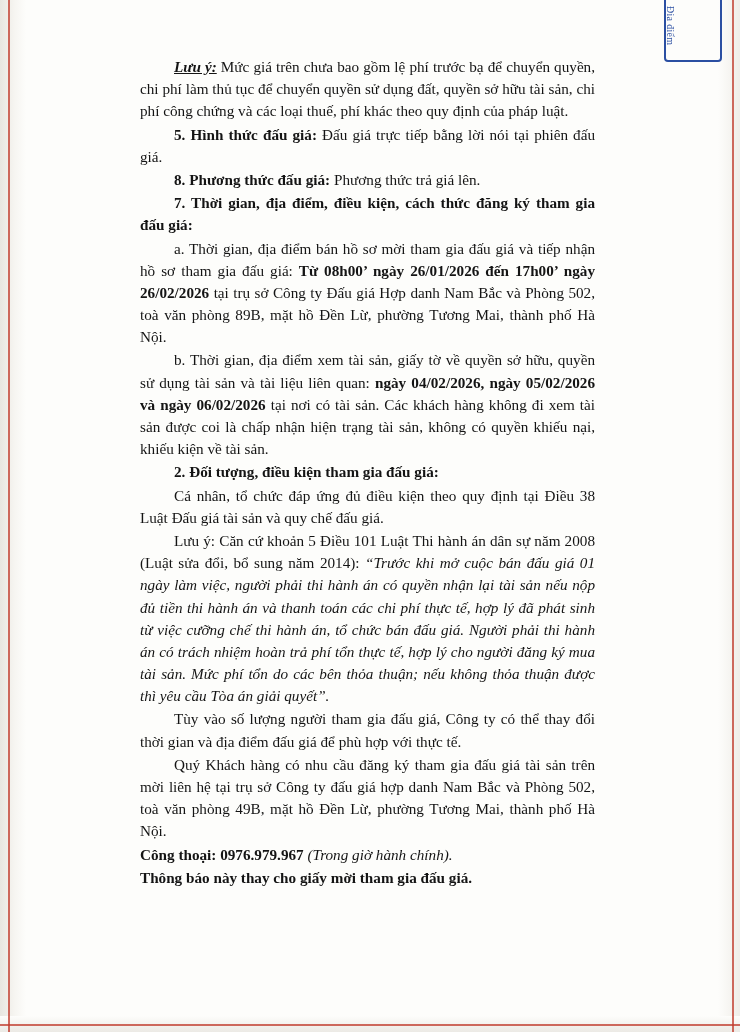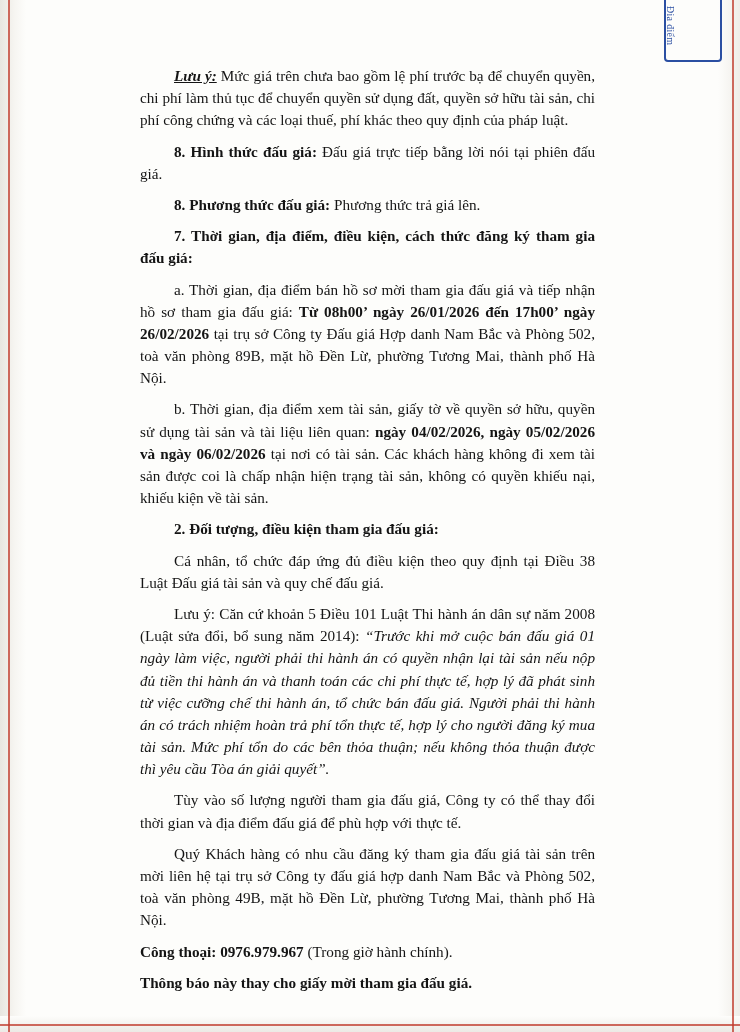--- a/index.html
+++ b/index.html
@@ -75,21 +75,21 @@
     position: absolute;
     left: 140px;
     top: 56px;
     width: 455px;
     font-size: 15.2px;
     line-height: 1.46;
     text-align: justify;
     color: #141414;
   }
   p {
-    margin: 9px 0 1px 0;
+    margin: 0 0 1px 0;
     text-indent: 34px;
   }
   p.noindent { text-indent: 0; }
 </style>
 </head>
 <body>
 
 <div class="page">
   <div class="edge-left"></div>
   <div class="edge-right"></div>
@@ -98,26 +98,26 @@
   <div class="red-rule left"></div>
   <div class="red-rule right"></div>
   <div class="red-rule bottom"></div>
 
   <div class="stamp">
     <div class="stamp-text">Địa điểm</div>
   </div>
 
   <div class="content" id="document-body">
       <p><span style="font-weight: bold; font-style: italic; text-decoration: underline;">Lưu ý:</span><span> Mức giá trên chưa bao gồm lệ phí trước bạ để chuyển quyền, chi phí làm thủ tục để chuyển quyền sử dụng đất, quyền sở hữu tài sản, chi phí công chứng và các loại thuế, phí khác theo quy định của pháp luật.</span></p>
-      <p><span style="font-weight: bold;">8. Hình thức đấu giá:</span><span> Đấu giá trực tiếp bằng lời nói tại phiên đấu giá.</span></p>
+      <p><span style="font-weight: bold;">5. Hình thức đấu giá:</span><span> Đấu giá trực tiếp bằng lời nói tại phiên đấu giá.</span></p>
       <p><span style="font-weight: bold;">8. Phương thức đấu giá:</span><span> Phương thức trả giá lên.</span></p>
       <p><span style="font-weight: bold;">7. Thời gian, địa điểm, điều kiện, cách thức đăng ký tham gia đấu giá:</span></p>
       <p><span>a. Thời gian, địa điểm bán hồ sơ mời tham gia đấu giá và tiếp nhận hồ sơ tham gia đấu giá: </span><span style="font-weight: bold;">Từ 08h00’ ngày 26/01/2026 đến 17h00’ ngày 26/02/2026</span><span> tại trụ sở Công ty Đấu giá Hợp danh Nam Bắc và Phòng 502, toà văn phòng 89B, mặt hồ Đền Lừ, phường Tương Mai, thành phố Hà Nội.</span></p>
       <p><span>b. Thời gian, địa điểm xem tài sản, giấy tờ về quyền sở hữu, quyền sử dụng tài sản và tài liệu liên quan: </span><span style="font-weight: bold;">ngày 04/02/2026, ngày 05/02/2026 và ngày 06/02/2026</span><span> tại nơi có tài sản. Các khách hàng không đi xem tài sản được coi là chấp nhận hiện trạng tài sản, không có quyền khiếu nại, khiếu kiện về tài sản.</span></p>
       <p><span style="font-weight: bold;">2. Đối tượng, điều kiện tham gia đấu giá:</span></p>
       <p><span>Cá nhân, tổ chức đáp ứng đủ điều kiện theo quy định tại Điều 38 Luật Đấu giá tài sản và quy chế đấu giá.</span></p>
       <p><span>Lưu ý: Căn cứ khoản 5 Điều 101 Luật Thi hành án dân sự năm 2008 (Luật sửa đổi, bổ sung năm 2014): </span><span style="font-style: italic;">“Trước khi mở cuộc bán đấu giá 01 ngày làm việc, người phải thi hành án có quyền nhận lại tài sản nếu nộp đủ tiền thi hành án và thanh toán các chi phí thực tế, hợp lý đã phát sinh từ việc cưỡng chế thi hành án, tổ chức bán đấu giá. Người phải thi hành án có trách nhiệm hoàn trả phí tổn thực tế, hợp lý cho người đăng ký mua tài sản. Mức phí tổn do các bên thỏa thuận; nếu không thỏa thuận được thì yêu cầu Tòa án giải quyết”.</span></p>
       <p><span>Tùy vào số lượng người tham gia đấu giá, Công ty có thể thay đổi thời gian và địa điểm đấu giá để phù hợp với thực tế.</span></p>
       <p><span>Quý Khách hàng có nhu cầu đăng ký tham gia đấu giá tài sản trên mời liên hệ tại trụ sở Công ty đấu giá hợp danh Nam Bắc và Phòng 502, toà văn phòng 49B, mặt hồ Đền Lừ, phường Tương Mai, thành phố Hà Nội.</span></p>
-      <p class="noindent"><span style="font-weight: bold;">Công thoại: 0976.979.967 </span><span style="">(Trong giờ hành chính).</span></p>
+      <p class="noindent"><span style="font-weight: bold;">Công thoại: 0976.979.967 </span><span style="font-style: italic;">(Trong giờ hành chính).</span></p>
       <p class="noindent"><span style="font-weight: bold;">Thông báo này thay cho giấy mời tham gia đấu giá.</span></p>
     </div>
 </div>
 
 </body></html>

